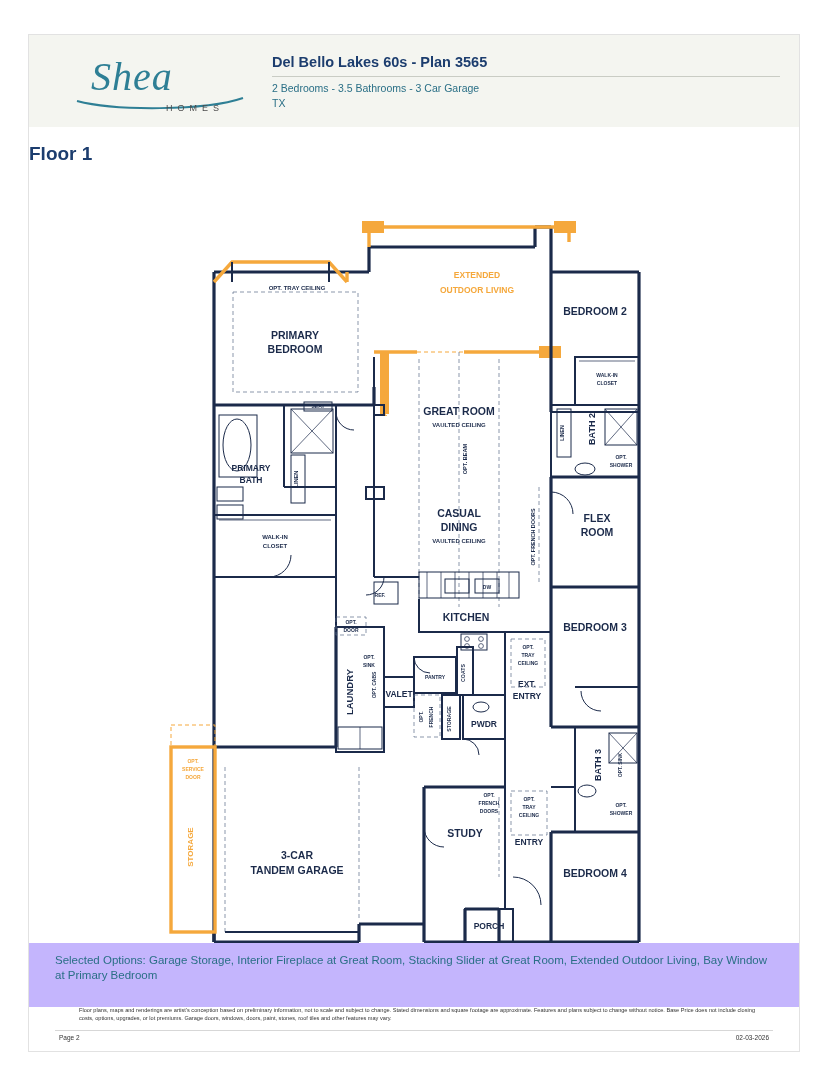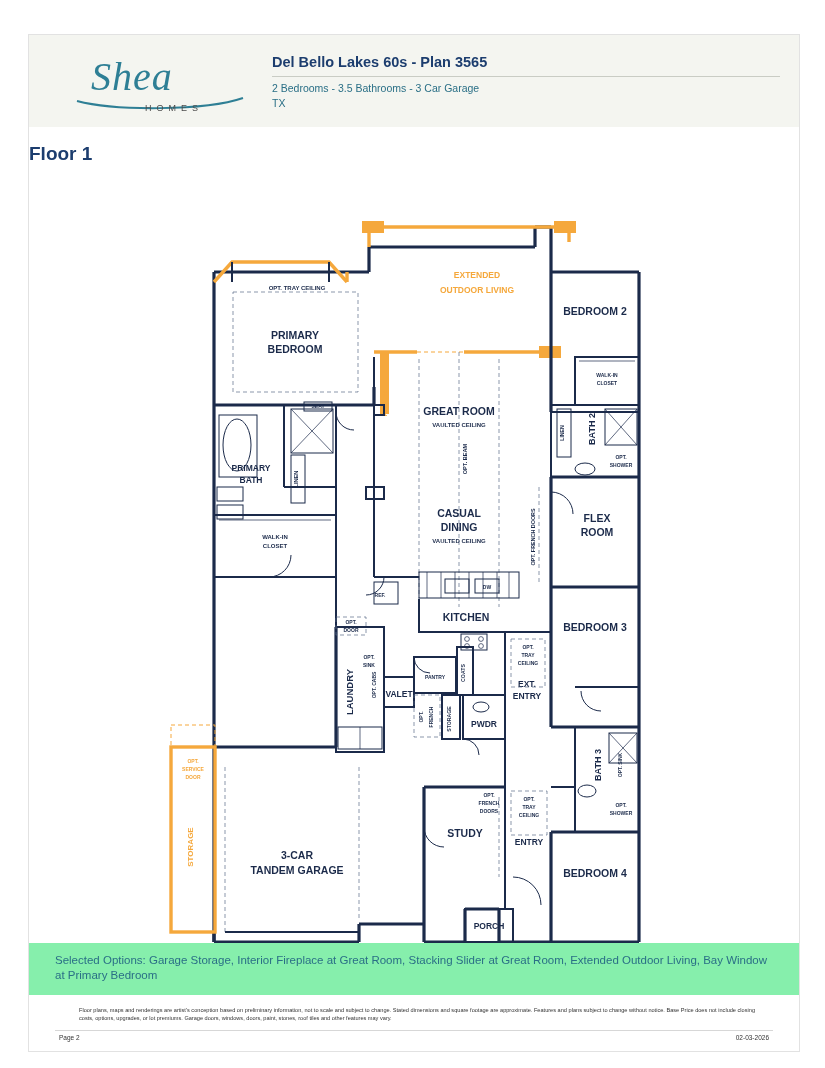--- a/index.html
+++ b/index.html
@@ -5,34 +5,34 @@
   html,body{margin:0;padding:0;background:#ffffff;}
   body{width:825px;height:1068px;font-family:"Liberation Sans",sans-serif;position:relative;overflow:hidden;}
   .page{position:absolute;left:0;top:0;width:825px;height:1068px;background:#fff;}
   .sheet{position:absolute;left:28px;top:22px;width:770px;height:1016px;background:#fff;border:1px solid #e2e2e2;margin-top:12px;}
 
   
   .header{position:absolute;left:0;top:0;width:770px;height:92px;background:#f4f5f0;}
   .logo{position:absolute;left:40px;top:16px;width:180px;height:62px;}
   .logo .shea{font-family:"Liberation Serif",serif;font-size:40px;font-style:italic;color:#2e7f95;letter-spacing:1px;position:absolute;left:22px;top:2px;}
   .logo .swoosh{position:absolute;left:6px;top:44px;width:170px;height:16px;}
-  .logo .homes{position:absolute;left:76px;top:52px;font-size:9px;letter-spacing:5px;color:#4b4b4b;}
+  .logo .homes{position:absolute;left:97px;top:52px;font-size:9px;letter-spacing:5px;color:#4b4b4b;}
   .hdr-title{position:absolute;left:243px;top:19px;font-size:14.5px;font-weight:bold;color:#1c3d6e;}
   .hdr-rule{position:absolute;left:243px;top:41px;width:508px;height:1px;background:#c9ccc4;}
   .hdr-sub{position:absolute;left:243px;top:47px;font-size:10.5px;color:#2a6f86;}
   .hdr-state{position:absolute;left:243px;top:62px;font-size:10.5px;color:#2a6f86;}
 
   .floor-title{position:absolute;left:0;top:108px;width:770px;text-align:left;font-size:19px;font-weight:bold;color:#1c3d6e;}
 
   
   .plan{position:absolute;left:0;top:152px;width:770px;height:760px;}
   .plan svg{display:block;}
 
   
-  .opts{position:absolute;left:0;top:908px;width:770px;height:52px;background:#86efac;}
+  .opts{position:absolute;left:0;top:908px;width:770px;height:64px;background:#c4b5fd;}
   .opts-txt{position:absolute;left:26px;top:10px;width:716px;font-size:11.5px;line-height:15px;color:#2a6f86;}
   .disc{position:absolute;left:50px;top:972px;width:676px;font-size:5.6px;line-height:7.6px;color:#333;text-align:justify;}
   .botrule{position:absolute;left:26px;top:995px;width:718px;height:1px;background:#d7d7d7;}
   .pageno{position:absolute;left:30px;top:999px;font-size:6.5px;color:#333;}
   .date{position:absolute;right:30px;top:999px;font-size:6.5px;color:#333;}
 </style>
 </head>
 <body>
 
 <div class="page">

